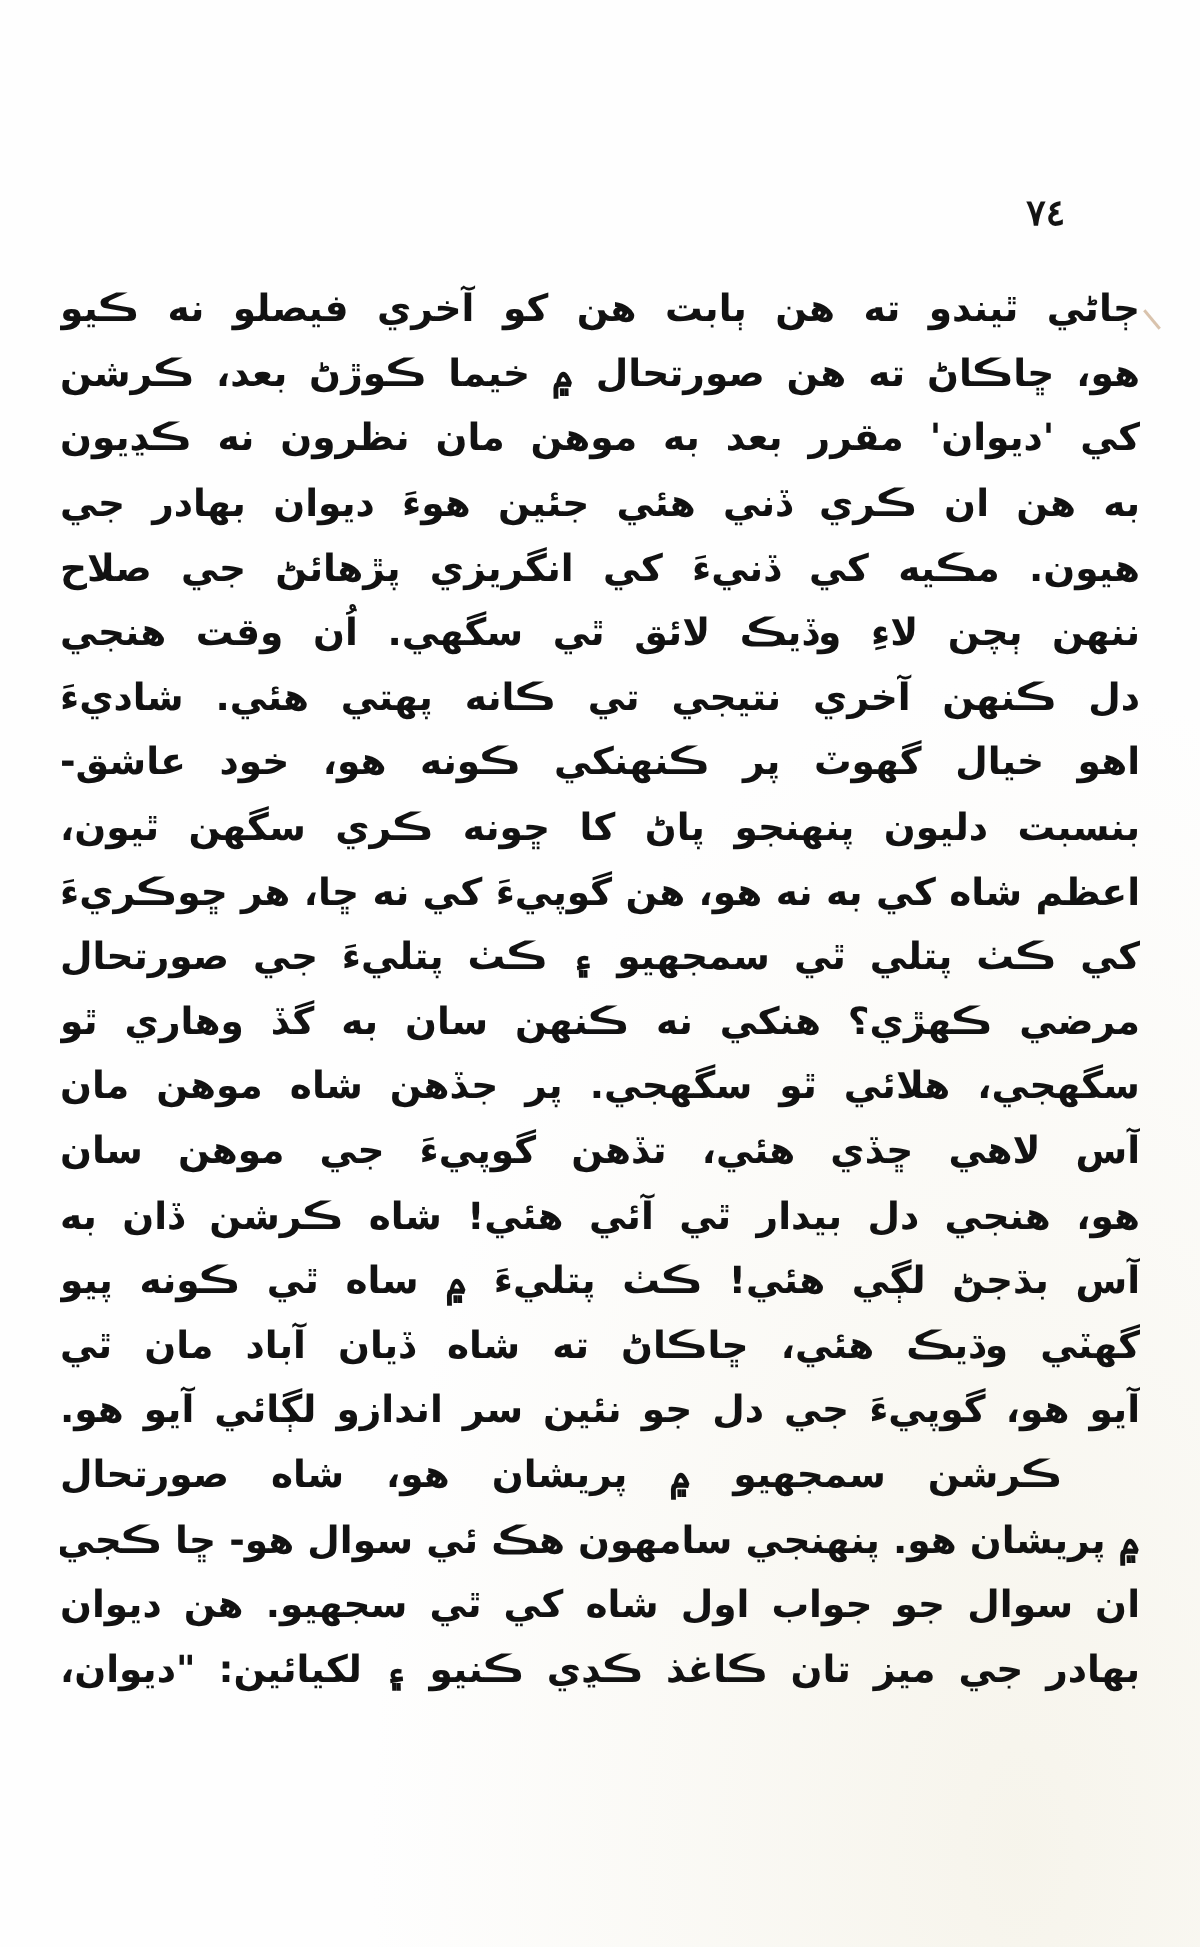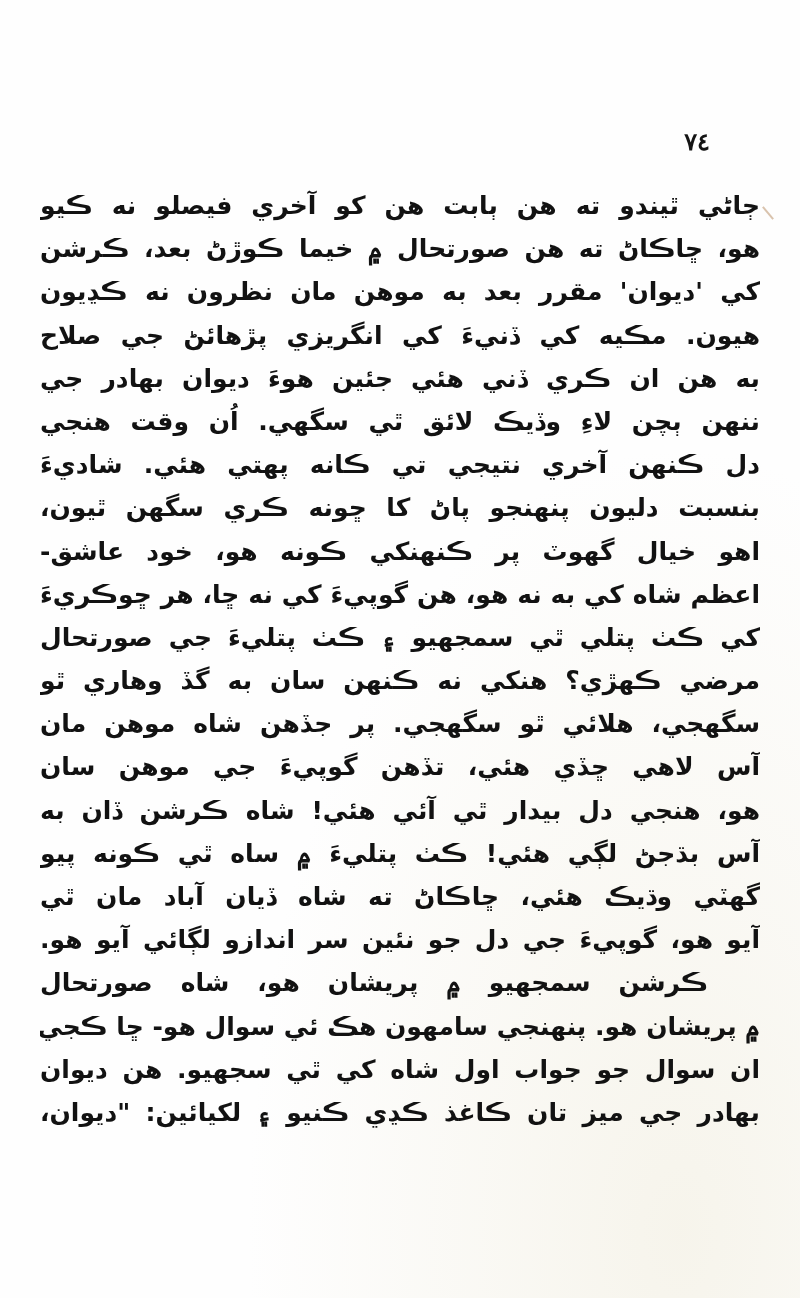--- a/index.html
+++ b/index.html
@@ -73,26 +73,26 @@
 <body>
 
 <div class="page">
   <div class="page-number">٧٤</div>
   <div class="speck"></div>
 
   <div class="text-block">
     <div class="line">ڄاڻي ٿيندو ته هن ٻابت هن کو آخري فيصلو نه ڪيو</div>
     <div class="line">هو، ڇاڪاڻ ته هن صورتحال ۾ خيما ڪوڙڻ بعد، ڪرشن</div>
     <div class="line">کي 'ديوان' مقرر بعد به موهن مان نظرون نه ڪڍيون</div>
+    <div class="line">به هن ان ڪري ڏني هئي جئين هوءَ ديوان بهادر جي</div>
     <div class="line">هيون. مڪيه کي ڏنيءَ کي انگريزي پڙهائڻ جي صلاح</div>
-    <div class="line">به هن ان ڪري ڏني هئي جئين هوءَ ديوان بهادر جي</div>
     <div class="line">ننهن ٻچن لاءِ وڏيڪ لائق ٿي سگهي. اُن وقت هنجي</div>
     <div class="line">دل ڪنهن آخري نتيجي تي ڪانه پهتي هئي. شاديءَ</div>
+    <div class="line">اهو خيال گهوٽ پر ڪنهنکي ڪونه هو، خود عاشق-</div>
     <div class="line">بنسبت دليون پنهنجو پاڻ کا ڇونه ڪري سگهن ٿيون،</div>
-    <div class="line">اهو خيال گهوٽ پر ڪنهنکي ڪونه هو، خود عاشق-</div>
     <div class="line">اعظم شاه کي به نه هو، هن گوپيءَ کي نه ڇا، هر ڇوڪريءَ</div>
     <div class="line">کي ڪٺ پتلي ٿي سمجهيو ۽ ڪٺ پتليءَ جي صورتحال</div>
     <div class="line">مرضي ڪهڙي؟ هنکي نه ڪنهن سان به گڏ وهاري ٿو</div>
     <div class="line">سگهجي، هلائي ٿو سگهجي. پر جڏهن شاه موهن مان</div>
     <div class="line">آس لاهي ڇڏي هئي، تڏهن گوپيءَ جي موهن سان</div>
     <div class="line">هو، هنجي دل بيدار ٿي آئي هئي! شاه ڪرشن ڏان به</div>
     <div class="line">آس بڌجڻ لڳي هئي! ڪٺ پتليءَ ۾ ساه ٿي ڪونه پيو</div>
     <div class="line">گهٽي وڌيڪ هئي، ڇاڪاڻ ته شاه ڏيان آباد مان ٿي</div>
     <div class="line">آيو هو، گوپيءَ جي دل جو نئين سر اندازو لڳائي آيو هو.</div>
     <div class="line indent">ڪرشن سمجهيو ۾ پريشان هو، شاه صورتحال</div>

